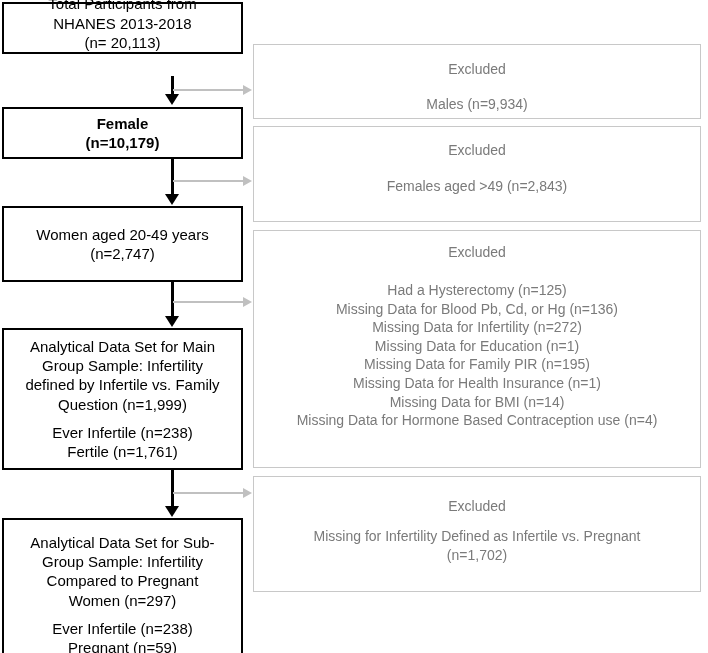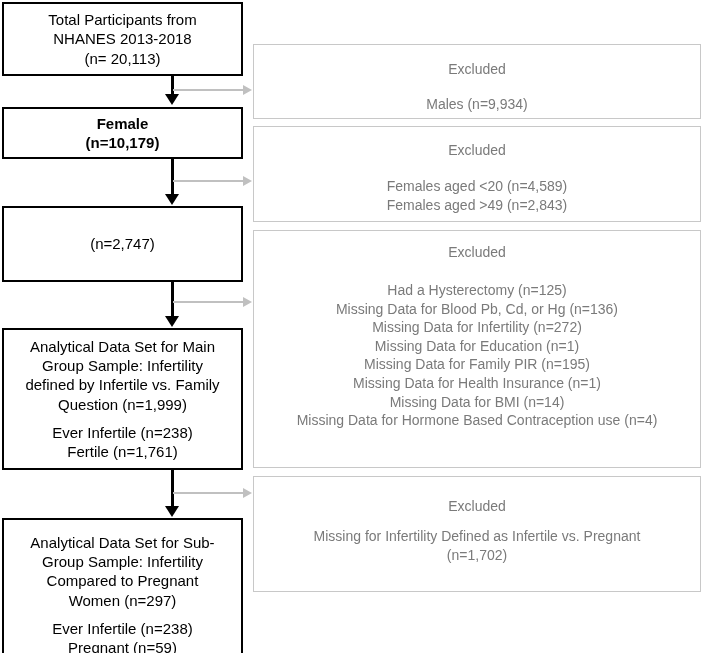--- a/index.html
+++ b/index.html
@@ -87,21 +87,21 @@
     border-top: 5px solid transparent;
     border-bottom: 5px solid transparent;
     border-left: 9px solid #c0c0c0;
   }
 </style>
 </head>
 <body>
 
 <div id="flowchart">
 
-  <div class="main-box" style="left:2px; top:2px; width:241px; height:74px;">
+  <div class="main-box" style="left:2px; top:2px; width:241px; height:52px;justify-content:flex-end;">
     <span class="ln">Total Participants from</span>
     <span class="ln">NHANES 2013-2018</span>
     <span class="ln">(n= 20,113)</span>
   </div>
 
   <div class="v-line" style="left:171px; top:76px; width:3px; height:20px;"></div>
   <div class="arrow-down" style="left:165px; top:94px;"></div>
   <div class="h-line" style="left:173px; top:89px; width:70px;"></div>
   <div class="arrow-right" style="left:243px; top:85px;"></div>
 
@@ -109,20 +109,21 @@
     <span class="ln">Female</span>
     <span class="ln">(n=10,179)</span>
   </div>
 
   <div class="v-line" style="left:171px; top:159px; width:3px; height:38px;"></div>
   <div class="arrow-down" style="left:165px; top:194px;"></div>
   <div class="h-line" style="left:173px; top:180px; width:70px;"></div>
   <div class="arrow-right" style="left:243px; top:176px;"></div>
 
   <div class="main-box" style="left:2px; top:206px; width:241px; height:76px;">
+    <span class="ln">Women aged 20-49 years</span>
     <span class="ln">(n=2,747)</span>
   </div>
 
   <div class="v-line" style="left:171px; top:282px; width:3px; height:38px;"></div>
   <div class="arrow-down" style="left:165px; top:316px;"></div>
   <div class="h-line" style="left:173px; top:301px; width:70px;"></div>
   <div class="arrow-right" style="left:243px; top:297px;"></div>
 
   <div class="main-box" style="left:2px; top:328px; width:241px; height:142px;">
     <span class="ln">Analytical Data Set for Main</span>
@@ -150,21 +151,20 @@
   <div class="excl-box" style="left:253px; top:44px; width:448px; height:75px;">
     <div class="excl-title" style="top:15px;">Excluded</div>
     <div class="excl-body" style="top:50px;">
       <span class="ln">Males (n=9,934)</span>
     </div>
   </div>
 
   <div class="excl-box" style="left:253px; top:126px; width:448px; height:96px;">
     <div class="excl-title" style="top:14px;">Excluded</div>
     <div class="excl-body" style="top:50px;">
-      <span class="ln">Females aged &lt;20 (n=4,589)</span>
       <span class="ln">Females aged &gt;49 (n=2,843)</span>
     </div>
   </div>
 
   <div class="excl-box" style="left:253px; top:230px; width:448px; height:238px;">
     <div class="excl-title" style="top:12px;">Excluded</div>
     <div class="excl-body" style="top:50px;">
       <span class="ln">Had a Hysterectomy (n=125)</span>
       <span class="ln">Missing Data for Blood Pb, Cd, or Hg (n=136)</span>
       <span class="ln">Missing Data for Infertility (n=272)</span>

